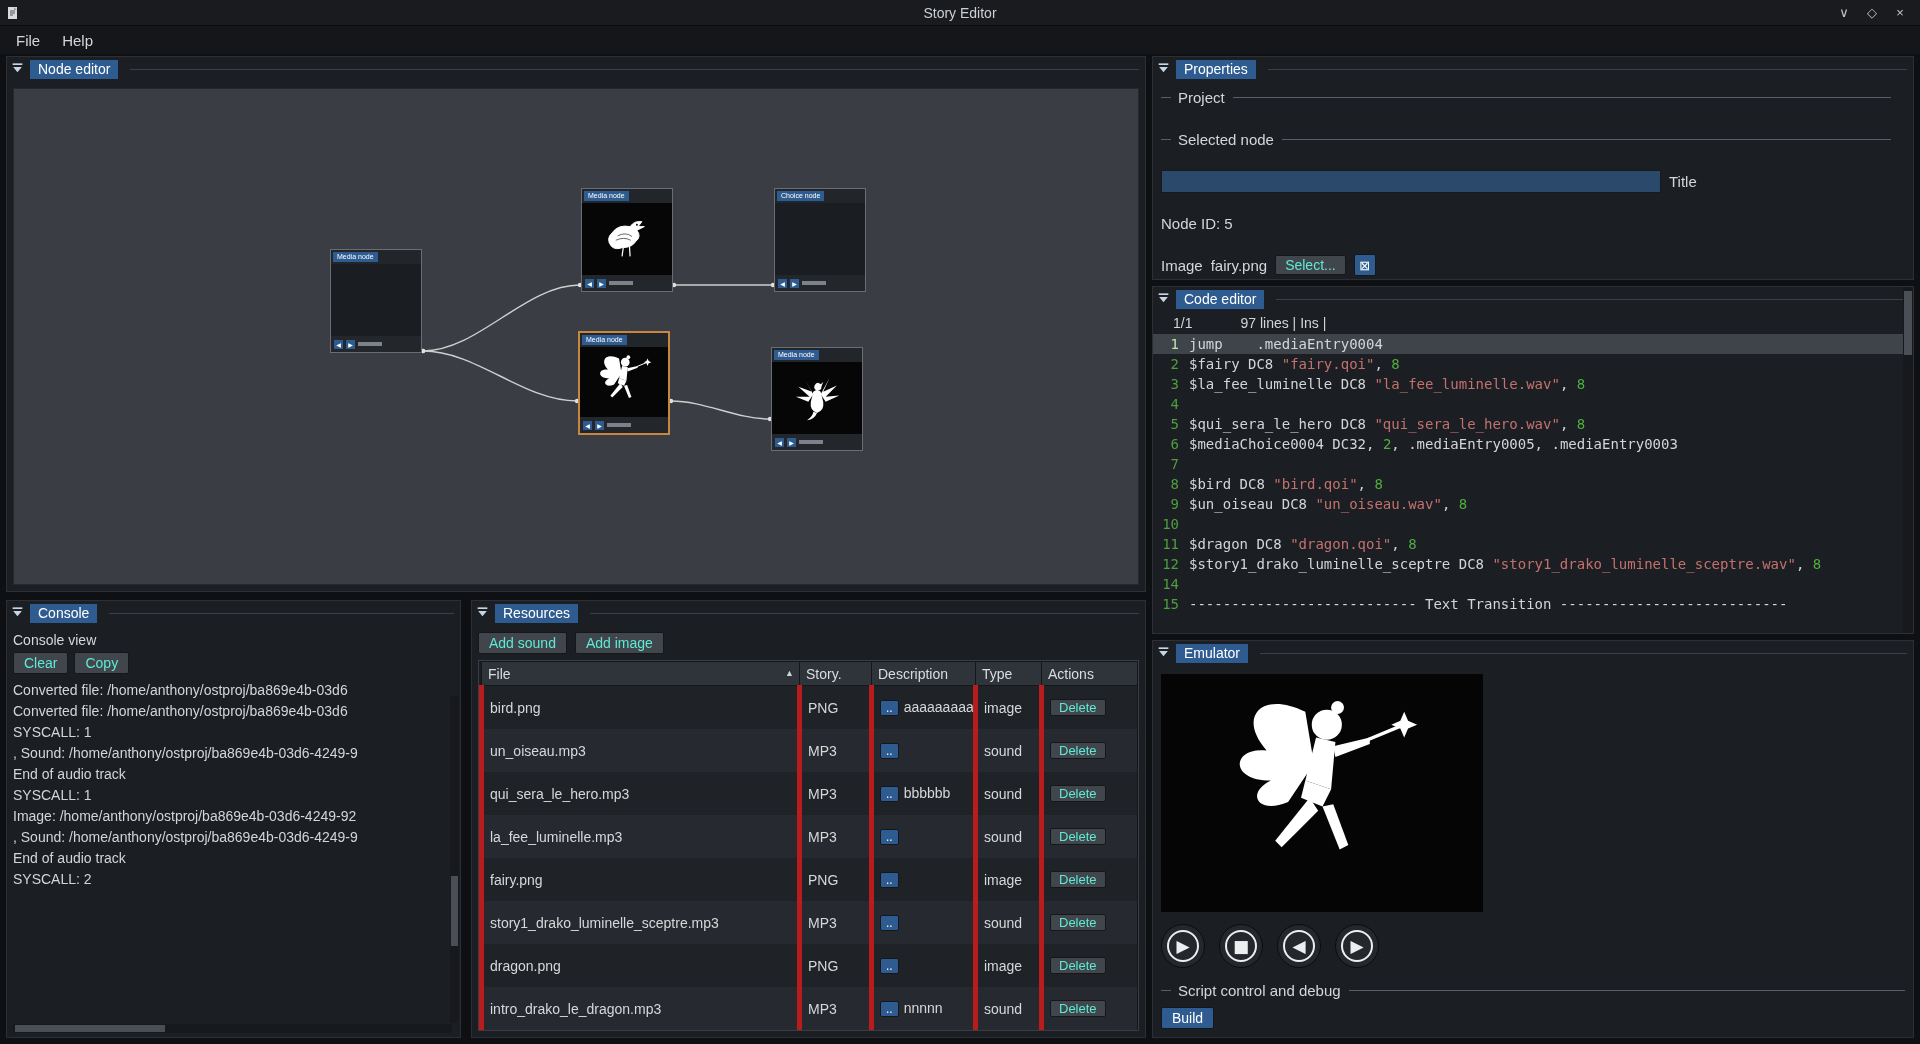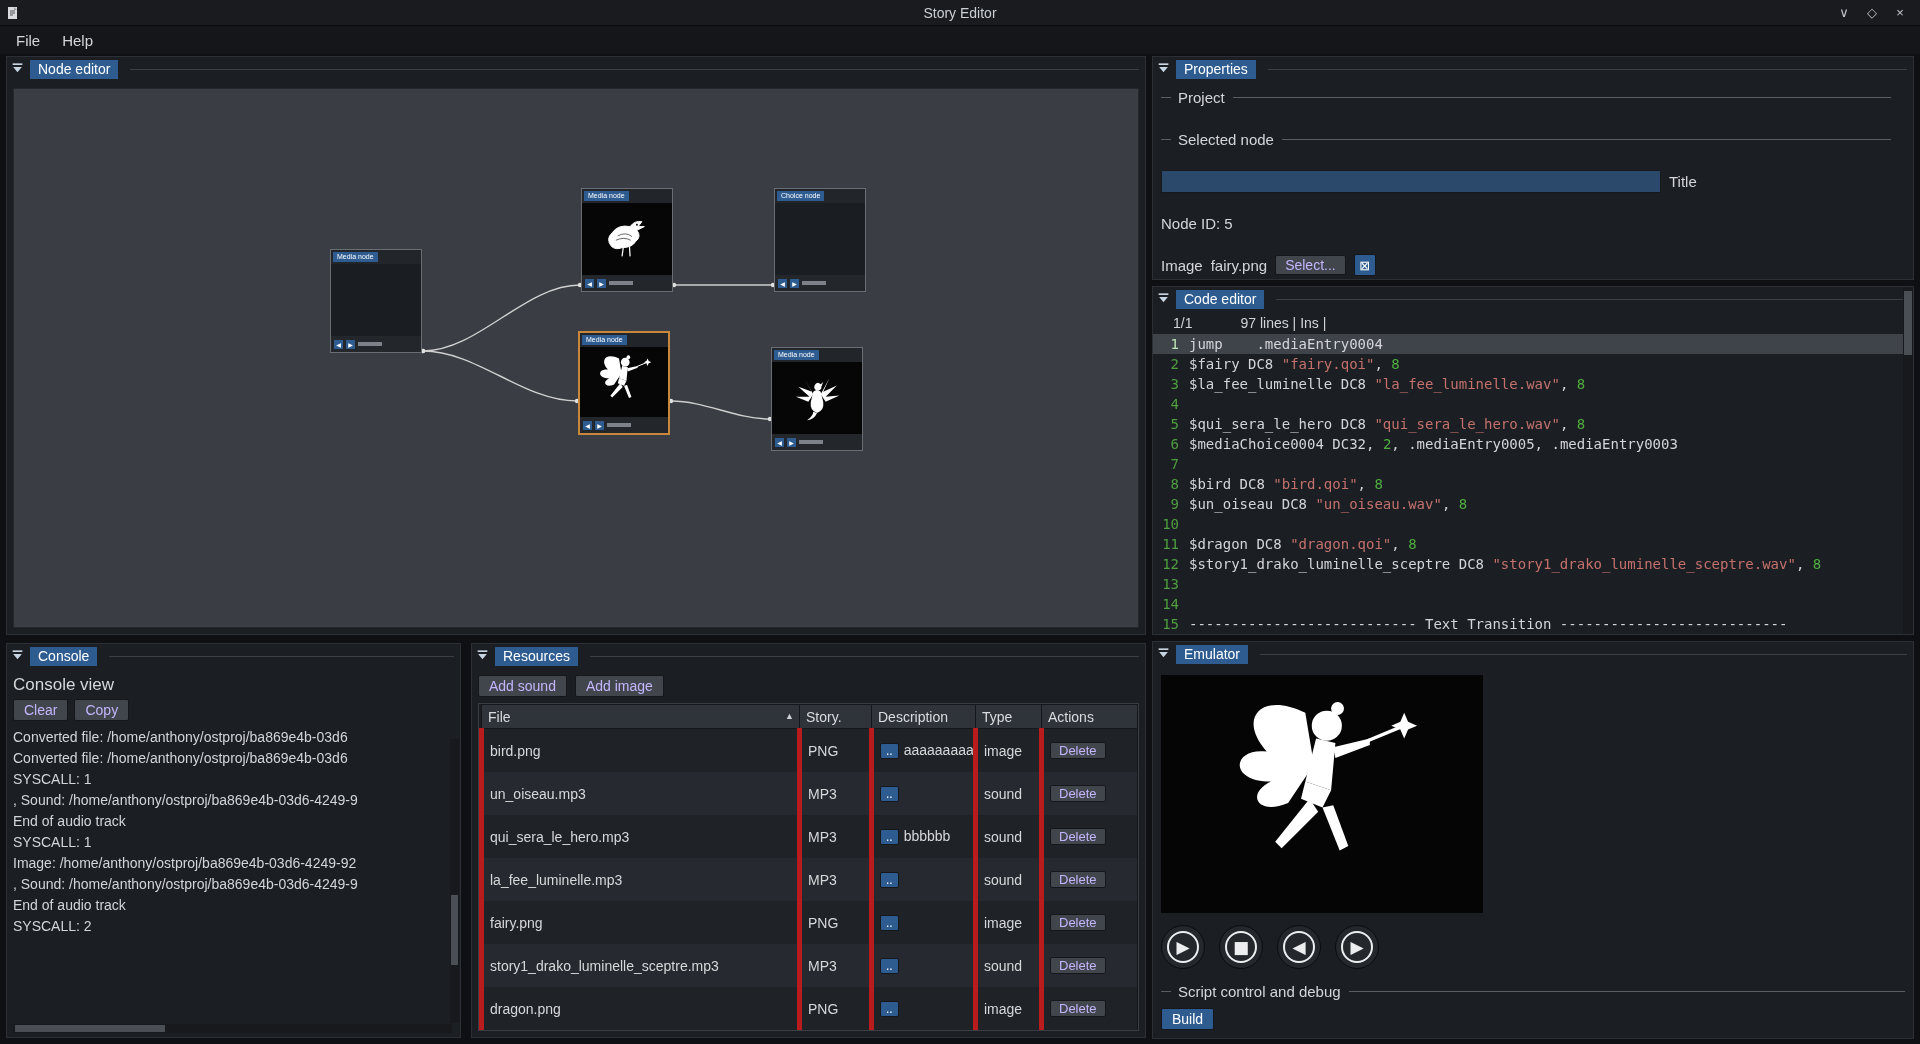--- a/index.html
+++ b/index.html
@@ -38,23 +38,23 @@
   .node-body.black{background:#060606}
   .node-body svg{width:62px;height:62px}
   .node-footer{height:16px;background:#23262b;display:flex;align-items:center;gap:3px;padding:0 3px;flex-shrink:0}
   .pin-icon{background:#2e5c90;color:#fff;font-size:6px;width:9px;height:9px;display:flex;align-items:center;justify-content:center}
   .footer-bar{width:24px;height:4px;background:#7d828a}
 
   
   .bottom-row{flex:1;display:flex;gap:10px}
   .console-panel{width:494px}
   .console-body{flex:1;display:flex;flex-direction:column;padding:4px 8px 4px 6px;overflow:hidden;position:relative}
-  .console-view-label{font-size:17px;margin:2px 0 4px 0;color:#d6d8da}
+  .console-view-label{font-size:14px;margin:2px 0 4px 0;color:#d6d8da}
   .console-btn-row{display:flex;gap:6px;margin-bottom:6px}
-  .btn{background:#41464d;border:1px solid #15171a;color:#c4b5fd;font-size:14px;padding:2px 10px;font-family:"Liberation Sans",sans-serif;border-radius:2px;cursor:default}
+  .btn{background:#41464d;border:1px solid #15171a;color:#5eead4;font-size:14px;padding:2px 10px;font-family:"Liberation Sans",sans-serif;border-radius:2px;cursor:default}
   .btn-blue{background:#2e5c90;color:#fff}
   .console-log{flex:1;overflow:hidden;font-size:14px;line-height:21px;color:#d3d5d8;white-space:nowrap;padding-right:10px}
   .v-scroll{position:absolute;right:1px;top:70px;bottom:14px;width:9px;background:#17191c}
   .v-thumb{position:absolute;left:1px;right:1px;background:#4a4f55}
   .h-scroll{height:9px;background:#17191c;position:relative;margin-top:2px;flex-shrink:0}
   .h-thumb{position:absolute;top:1px;bottom:1px;left:2px;width:150px;background:#4a4f55}
 
   
   .resources-panel{flex:1}
   .res-body{flex:1;display:flex;flex-direction:column;padding:4px 6px 6px 6px;overflow:hidden}
@@ -380,20 +380,27 @@
                       <td class="c-type">sound</td>
                       <td class="c-act"><button class="btn btn-del">Delete</button></td>
                     </tr>
                     <tr class="odd">
                       <td class="c-file">dragon.png</td>
                       <td class="c-form">PNG</td>
                       <td class="c-desc"><button class="btn btn-blue btn-dots">..</button><span class="desc-text"></span></td>
                       <td class="c-type">image</td>
                       <td class="c-act"><button class="btn btn-del">Delete</button></td>
                     </tr>
+                    <tr class="even">
+                      <td class="c-file">intro_drako_le_dragon.mp3</td>
+                      <td class="c-form">MP3</td>
+                      <td class="c-desc"><button class="btn btn-blue btn-dots">..</button><span class="desc-text">nnnnn</span></td>
+                      <td class="c-type">sound</td>
+                      <td class="c-act"><button class="btn btn-del">Delete</button></td>
+                    </tr>
                   </tbody>
               </table>
             </div>
           </div>
         </div>
 
       </div>
     </div>
 
     <div class="col-right">
@@ -464,21 +471,20 @@
             <div class="code-line"><span class="gutter">3</span><span class="code-text"><span>$la_fee_luminelle DC8 </span><span class="s">"la_fee_luminelle.wav"</span><span>, </span><span class="num">8</span></span></div>
             <div class="code-line"><span class="gutter">4</span><span class="code-text"></span></div>
             <div class="code-line"><span class="gutter">5</span><span class="code-text"><span>$qui_sera_le_hero DC8 </span><span class="s">"qui_sera_le_hero.wav"</span><span>, </span><span class="num">8</span></span></div>
             <div class="code-line"><span class="gutter">6</span><span class="code-text"><span>$mediaChoice0004 DC32, </span><span class="num">2</span><span>, .mediaEntry0005, .mediaEntry0003</span></span></div>
             <div class="code-line"><span class="gutter">7</span><span class="code-text"></span></div>
             <div class="code-line"><span class="gutter">8</span><span class="code-text"><span>$bird DC8 </span><span class="s">"bird.qoi"</span><span>, </span><span class="num">8</span></span></div>
             <div class="code-line"><span class="gutter">9</span><span class="code-text"><span>$un_oiseau DC8 </span><span class="s">"un_oiseau.wav"</span><span>, </span><span class="num">8</span></span></div>
             <div class="code-line"><span class="gutter">10</span><span class="code-text"></span></div>
             <div class="code-line"><span class="gutter">11</span><span class="code-text"><span>$dragon DC8 </span><span class="s">"dragon.qoi"</span><span>, </span><span class="num">8</span></span></div>
             <div class="code-line"><span class="gutter">12</span><span class="code-text"><span>$story1_drako_luminelle_sceptre DC8 </span><span class="s">"story1_drako_luminelle_sceptre.wav"</span><span>, </span><span class="num">8</span></span></div>
-            <div class="code-line"><span class="gutter">13</span><span class="code-text"></span></div>
             <div class="code-line"><span class="gutter">14</span><span class="code-text"></span></div>
             <div class="code-line"><span class="gutter">15</span><span class="code-text"><span>--------------------------- Text Transition ---------------------------</span></span></div>
           </div>
         <div class="code-scroll">
             <div class="code-thumb"></div>
           </div>
       </div>
 
       <div class="panel emu-panel">
         <div class="panel-header">

